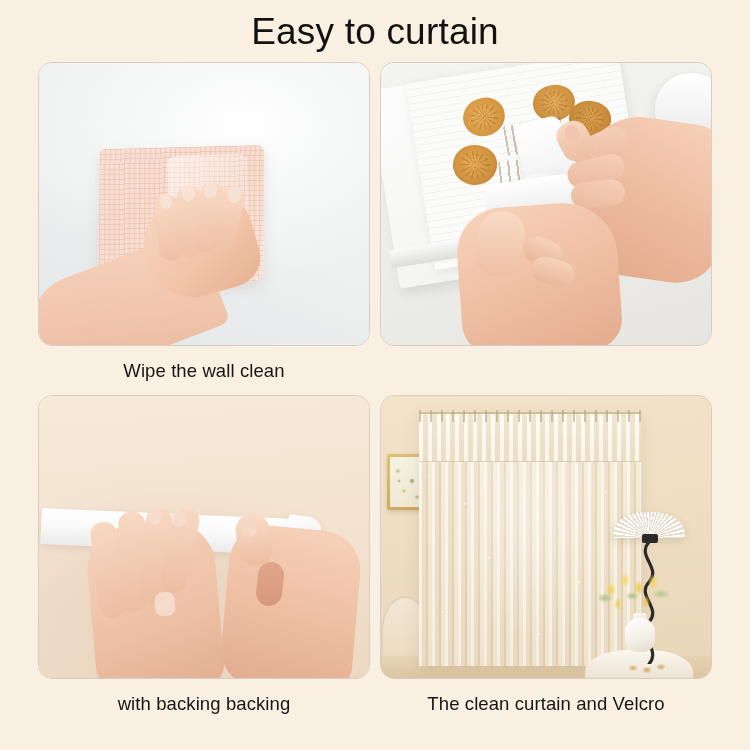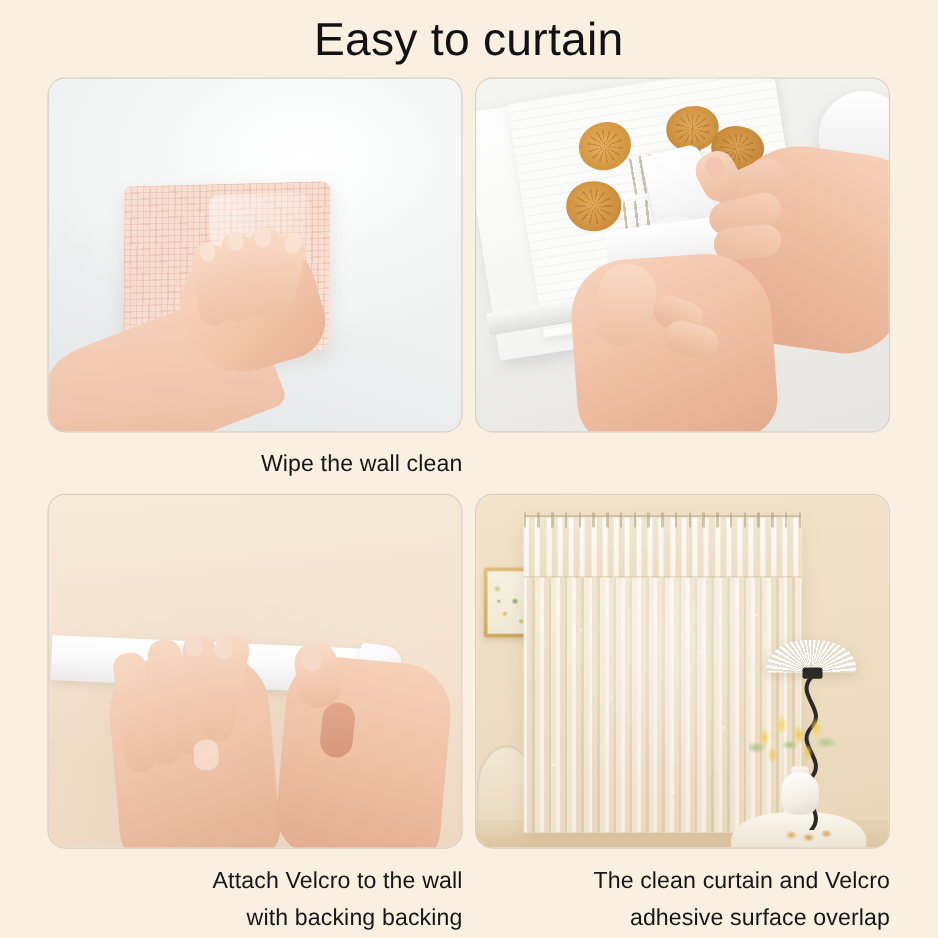--- a/index.html
+++ b/index.html
@@ -52,21 +52,21 @@
     height: 284px;
     border-radius: 14px;
     border: 1px solid #d8cdc3;
     overflow: hidden;
     position: relative;
     background: #f2f2f2;
   }
 
   .caption {
     width: 332px;
-    text-align: right;
+    text-align: center;
     font-size: 18.5px;
     line-height: 30px;
     color: #161616;
     padding-top: 10px;
     letter-spacing: 0.1px;
   }
   .caption .ln { display: block; }
 
   
   .p1-wall {
@@ -558,21 +558,20 @@
       <div class="p3-fing-l a"></div>
       <div class="p3-nail-l a"></div>
       <div class="p3-nail-l b"></div>
       <div class="p3-nail-l c"></div>
       <div class="p3-hand-r"></div>
       <div class="p3-gap"></div>
       <div class="p3-thumb-r"></div>
       <div class="p3-nail-r"></div>
     </div>
     <div class="caption">
-      <span class="ln">Attach Velcro to the wall</span>
       <span class="ln">with backing backing</span>
     </div>
   </div>
 
   <div class="step s3">
     <div class="photo">
       <div class="p4-room"></div>
       <div class="p4-floorline"></div>
       <div class="p4-frame">
         <div class="p4-frame-art"></div>
@@ -589,17 +588,16 @@
       <svg class="p4-lampcord" viewBox="0 0 34 122">
         <path d="M17 0 C4 14, 30 26, 17 40 C4 54, 30 66, 17 80 C4 94, 30 108, 17 122" fill="none" stroke="#2c2a28" stroke-width="3.2" stroke-linecap="round"></path>
       </svg>
       <div class="p4-tulips"></div>
       <div class="p4-vase-neck"></div>
       <div class="p4-vase"></div>
       <div class="p4-nuts"></div>
     </div>
     <div class="caption">
       <span class="ln">The clean curtain and Velcro</span>
-      <span class="ln">adhesive surface overlap</span>
     </div>
   </div>
 
 </div>
 
 </body></html>

